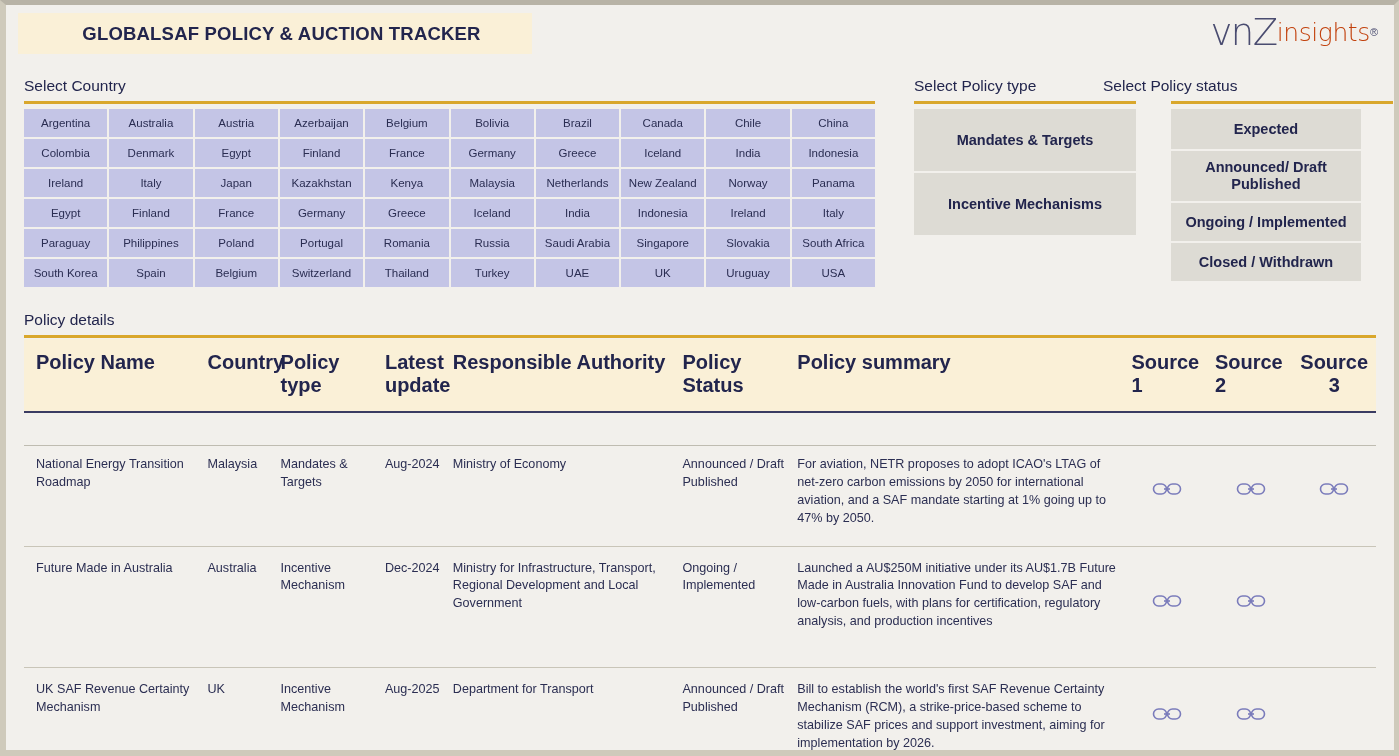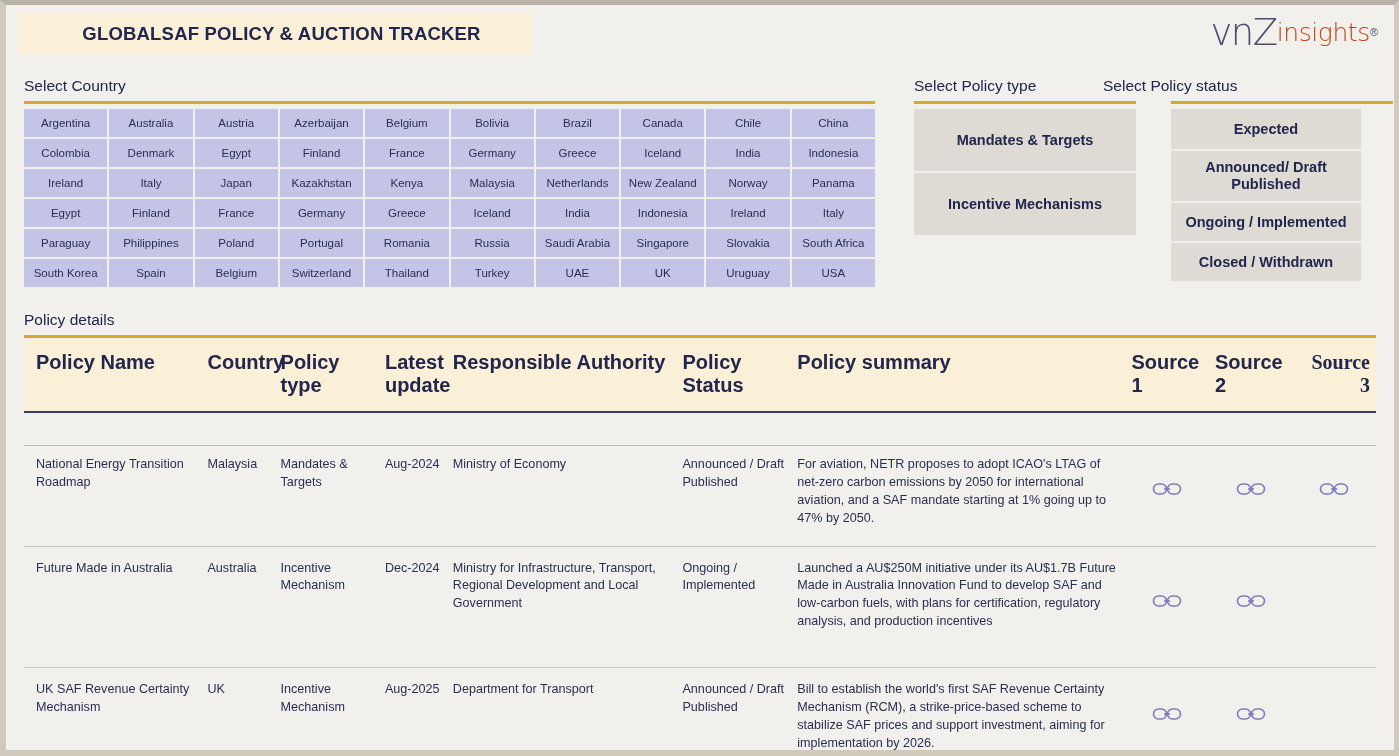--- a/index.html
+++ b/index.html
@@ -310,21 +310,21 @@
           <tr id="header-row">
               <th>Policy Name</th>
               <th>Country</th>
               <th>Policy type</th>
               <th>Latest update</th>
               <th>Responsible Authority</th>
               <th>Policy Status</th>
               <th>Policy summary</th>
               <th style="text-align: left;">Source 1</th>
               <th style="text-align: left;">Source 2</th>
-              <th style="text-align: right; font-family: Liberation Serif, serif;">Source 3</th>
+              <th style="text-align: center;">Source 3</th>
             </tr>
         </thead>
         <tbody id="table-body">
             <tr class="head-sep">
               <td colspan="10"></td>
             </tr>
             <tr class="data-row" style="height: 100px;">
               <td>National Energy Transition Roadmap</td>
               <td>Malaysia</td>
               <td>Mandates &amp; Targets</td>

